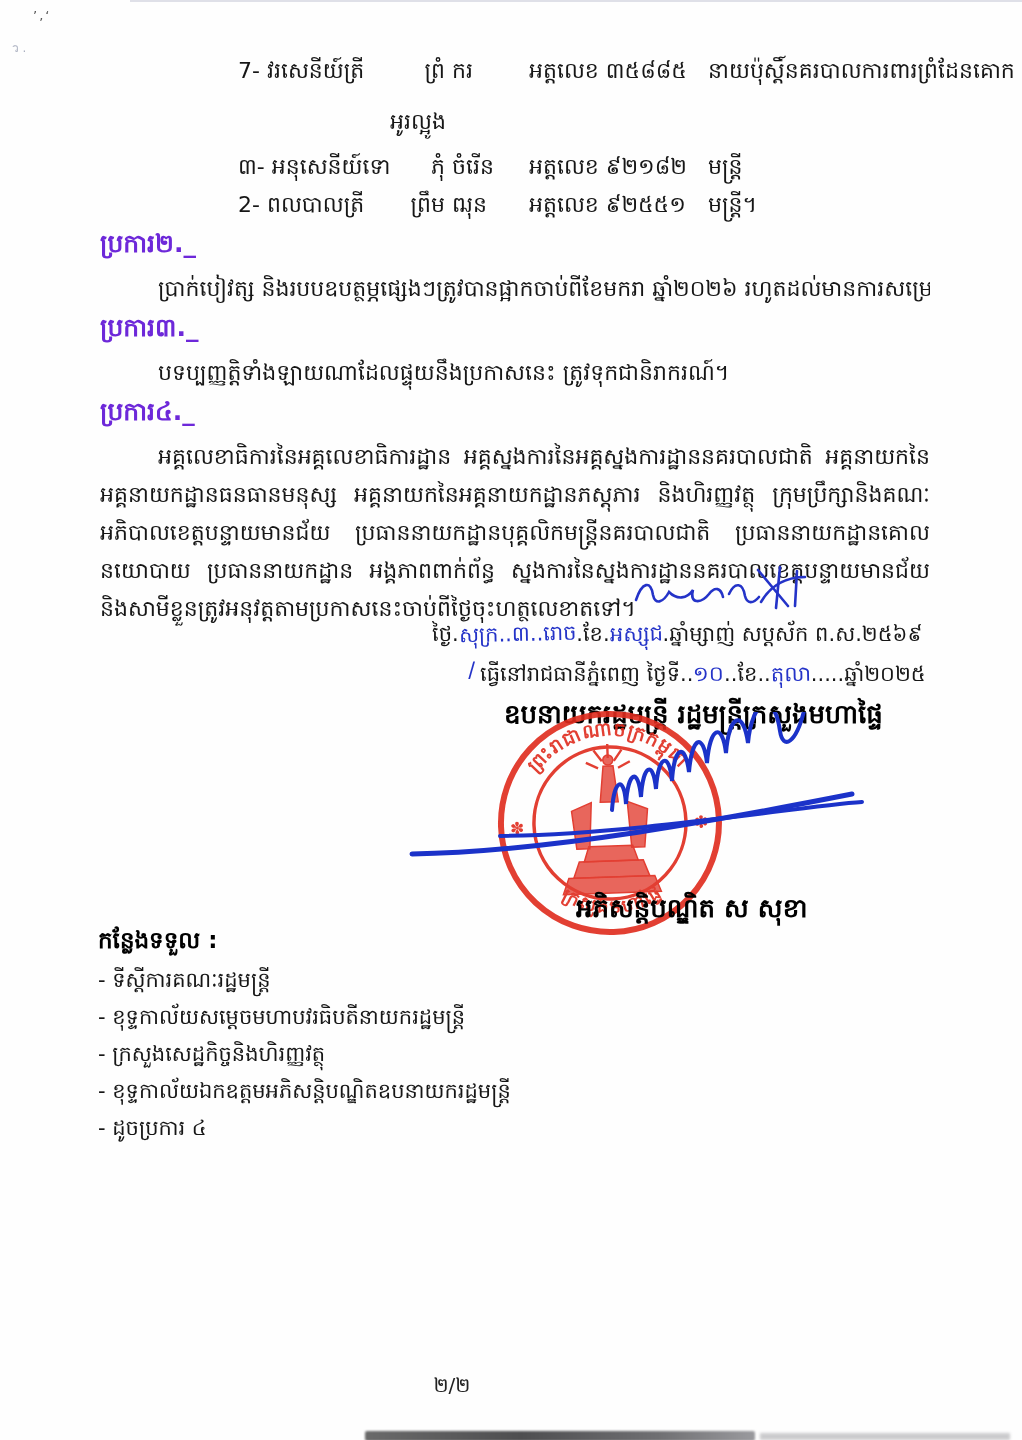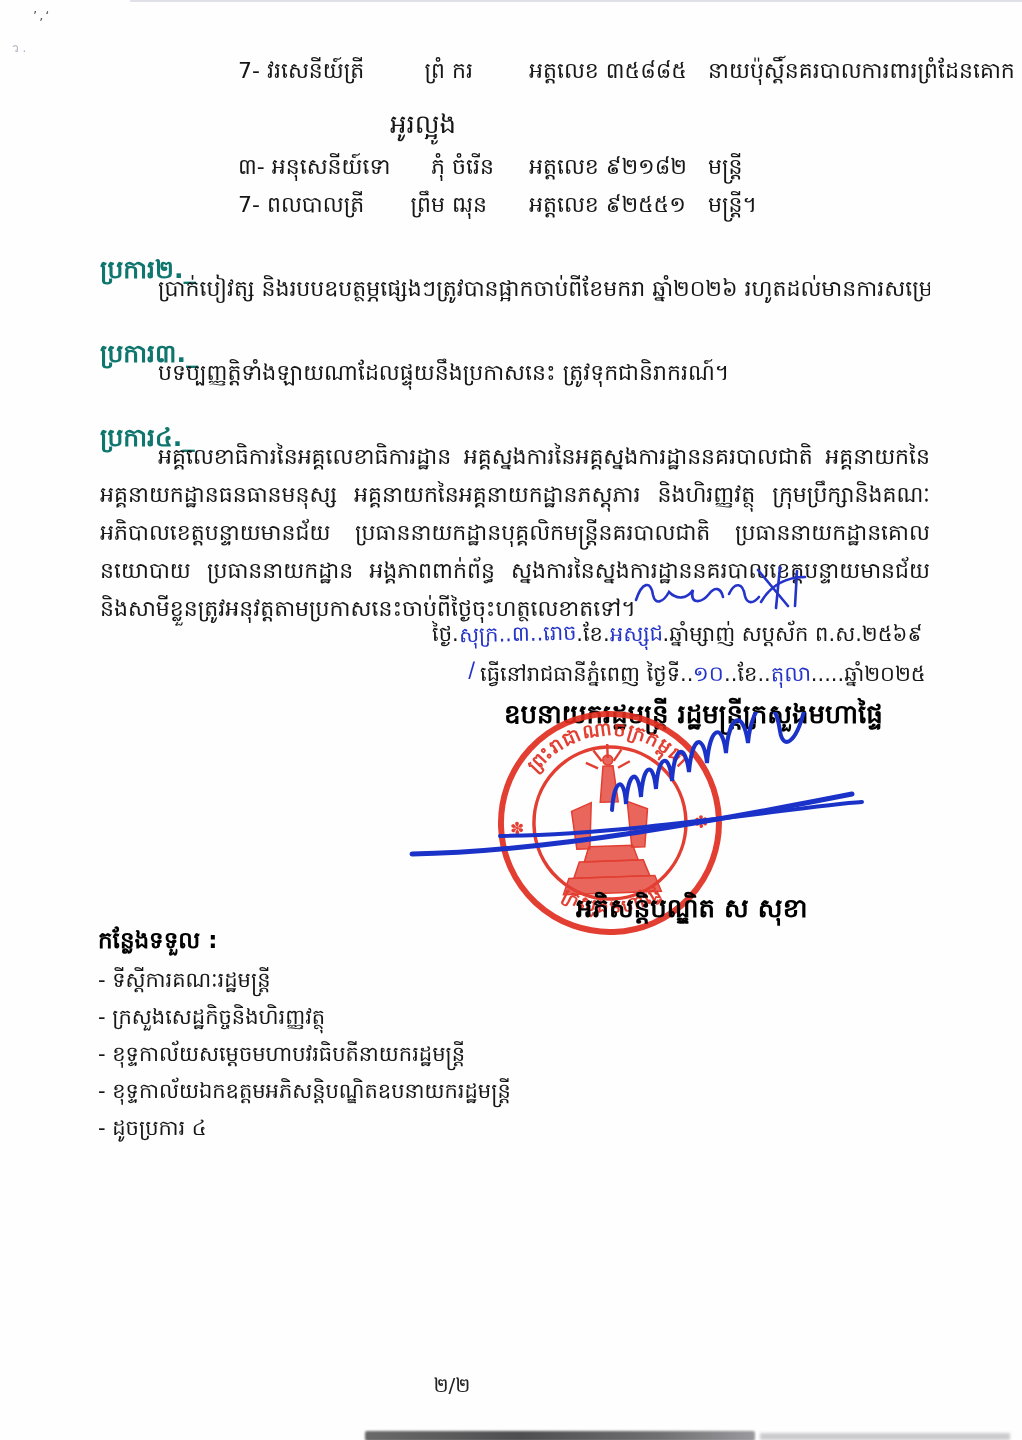--- a/index.html
+++ b/index.html
@@ -16,24 +16,24 @@
   .pen-mark2{color:#aab0c0;font-size:12px;}
 
   
   .officers{left:238px;top:52px;width:784px;}
   .orow{white-space:nowrap;overflow:hidden;height:38px;line-height:38px;font-size:22px;}
   .orow .c-rank{display:inline-block;width:134px;}
   .orow .c-sur{display:inline-block;width:66px;text-align:right;}
   .orow .c-giv{display:inline-block;width:70px;}
   .orow .c-ser{display:inline-block;width:172px;}
   .orow .c-role{display:inline-block;}
-  .o-cont{position:absolute;left:152px;top:56px;font-size:26px;}
+  .o-cont{position:absolute;left:152px;top:56px;font-size:22px;}
 
   
-  .art-h{font-weight:bold;font-size:25px;color:#0f766e;white-space:nowrap;margin-top:26px;}
+  .art-h{font-weight:bold;font-size:25px;color:#6d28d9;white-space:nowrap;}
   .art-p{width:830px;font-size:22px;line-height:38px;text-indent:58px;}
   .one-line{white-space:nowrap;overflow:hidden;height:40px;}
   .p4{height:192px;overflow:hidden;text-align:justify;}
 
   
   .dline{white-space:nowrap;overflow:hidden;font-size:21px;max-width:560px;}
   .hand{color:#2433c8;display:inline-block;transform:rotate(-1.2deg);font-size:21px;}
   .authority{font-weight:bold;font-size:26px;color:#000;white-space:nowrap;}
   .signer{font-weight:bold;font-size:26px;color:#000;white-space:nowrap;}
 
@@ -72,21 +72,21 @@
     </div>
     <div class="o-cont">អូរល្អូង</div>
     <div class="orow" style="margin-top:58px;">
       <span class="c-rank">៣- អនុសេនីយ៍ទោ</span>
       <span class="c-sur">ភុំ</span>
       <span class="c-giv">ចំរើន</span>
       <span class="c-ser">អត្តលេខ ៩២១៨២</span>
       <span class="c-role">មន្ត្រី</span>
     </div>
     <div class="orow">
-      <span class="c-rank">7- ពលបាលត្រី</span>
+      <span class="c-rank">2- ពលបាលត្រី</span>
       <span class="c-sur">ព្រឹម</span>
       <span class="c-giv">ឍុន</span>
       <span class="c-ser">អត្តលេខ ៩២៥៥១</span>
       <span class="c-role">មន្ត្រី។</span>
     </div>
   </div>
 
   <div class="abs art-h" style="left:100px;top:228px;">ប្រការ២._</div>
   <div class="abs art-p one-line" style="left:100px;top:270px;">ប្រាក់បៀវត្ស និងរបបឧបត្ថម្ភផ្សេងៗត្រូវបានផ្អាកចាប់ពីខែមករា ឆ្នាំ២០២៦ រហូតដល់មានការសម្រេចជាថ្មី។</div>
 
@@ -166,22 +166,22 @@
       <path stroke-width="5" d="M12 142 C 150 140 330 106 452 82"></path>
       <path stroke-width="4" d="M100 124 C 240 122 400 94 462 90"></path>
     </g>
   </svg>
 
   <div class="abs signer" style="left:576px;top:892px;text-align:right;">អភិសន្តិបណ្ឌិត ស សុខា</div>
 
   <div class="abs cc-h" style="left:98px;top:926px;">កន្លែងទទួល :</div>
   <div class="abs" style="left:98px;top:962px;">
     <div class="cc-i">- ទីស្តីការគណៈរដ្ឋមន្ត្រី</div>
+    <div class="cc-i">- ខុទ្ទកាល័យសម្តេចមហាបវរធិបតីនាយករដ្ឋមន្ត្រី</div>
     <div class="cc-i">- ក្រសួងសេដ្ឋកិច្ចនិងហិរញ្ញវត្ថុ</div>
-    <div class="cc-i">- ខុទ្ទកាល័យសម្តេចមហាបវរធិបតីនាយករដ្ឋមន្ត្រី</div>
     <div class="cc-i">- ខុទ្ទកាល័យឯកឧត្តមអភិសន្តិបណ្ឌិតឧបនាយករដ្ឋមន្ត្រី</div>
     <div class="cc-i">- ដូចប្រការ ៤</div>
   </div>
 
   <div class="abs pageno">២/២</div>
 
   <div class="abs bottom-smudge"></div>
   <div class="abs bottom-smudge2"></div>
 
 </div>

